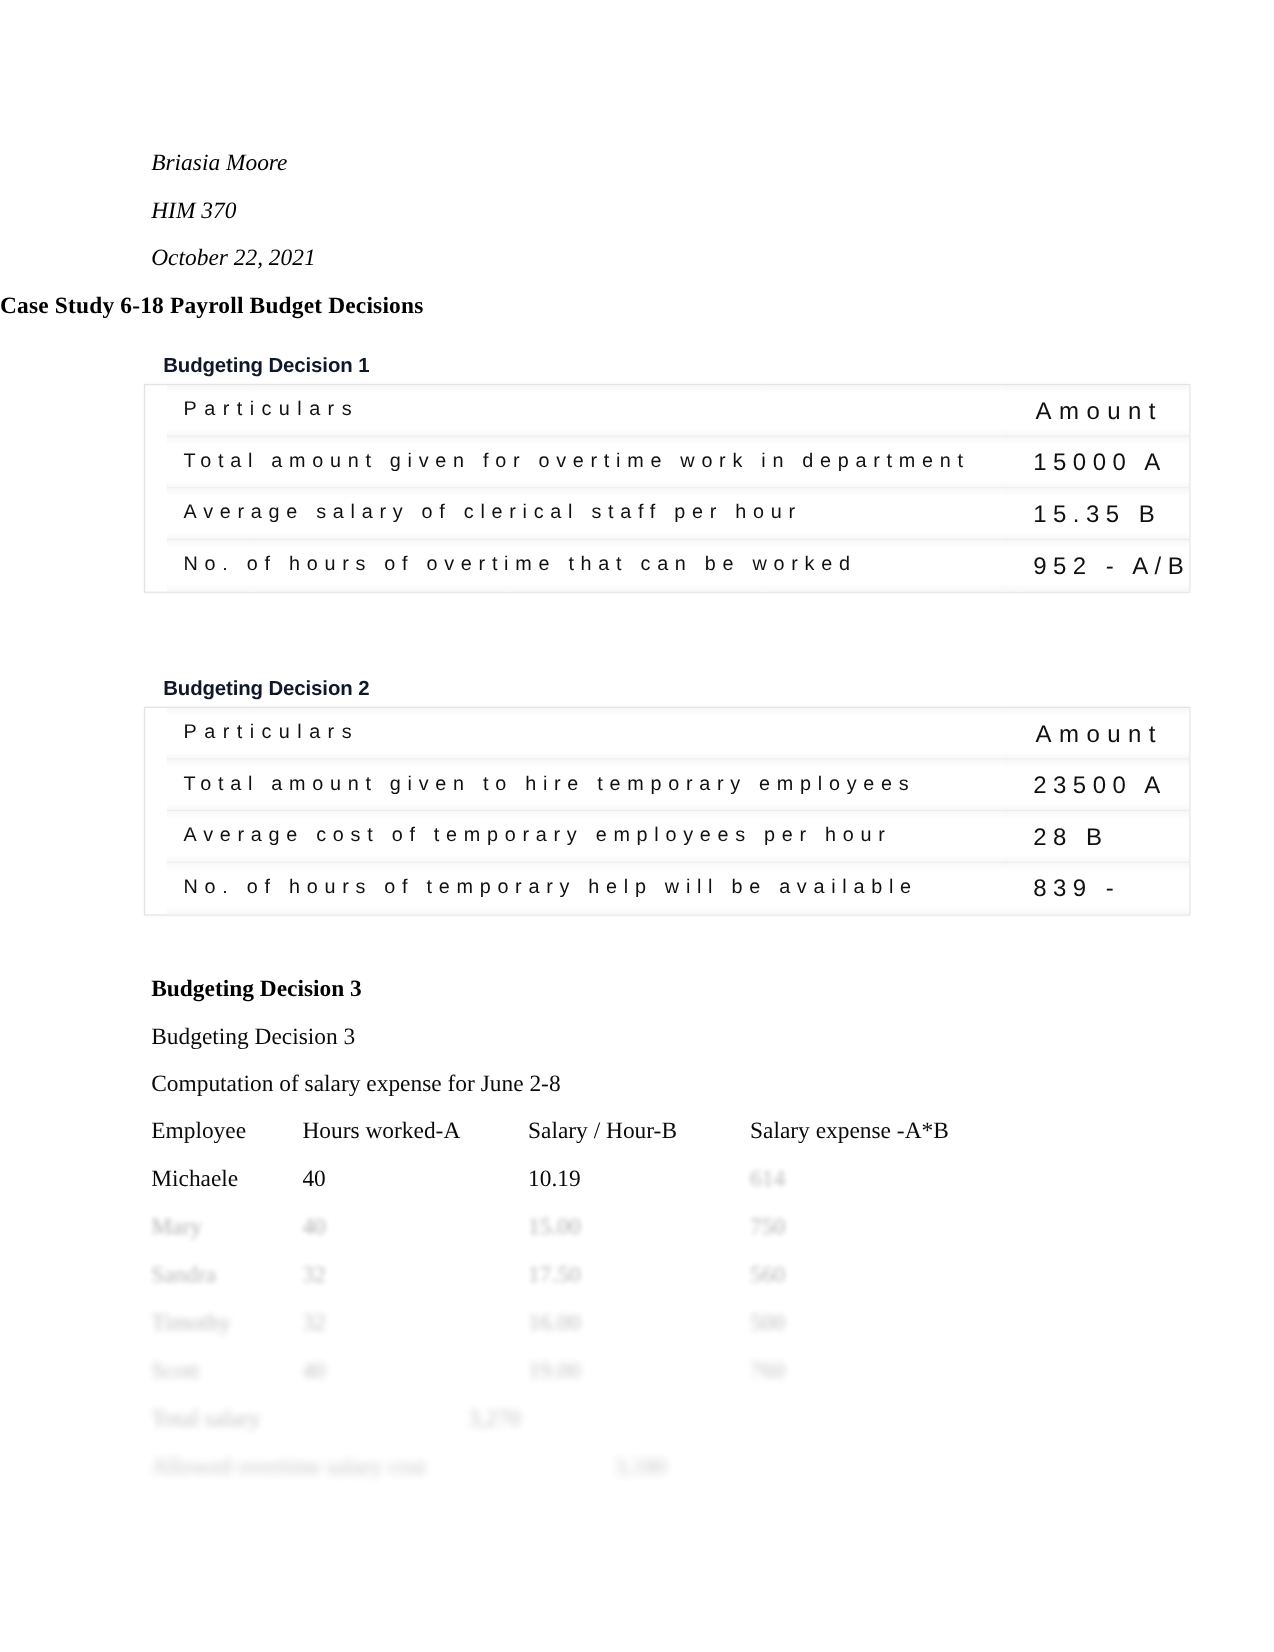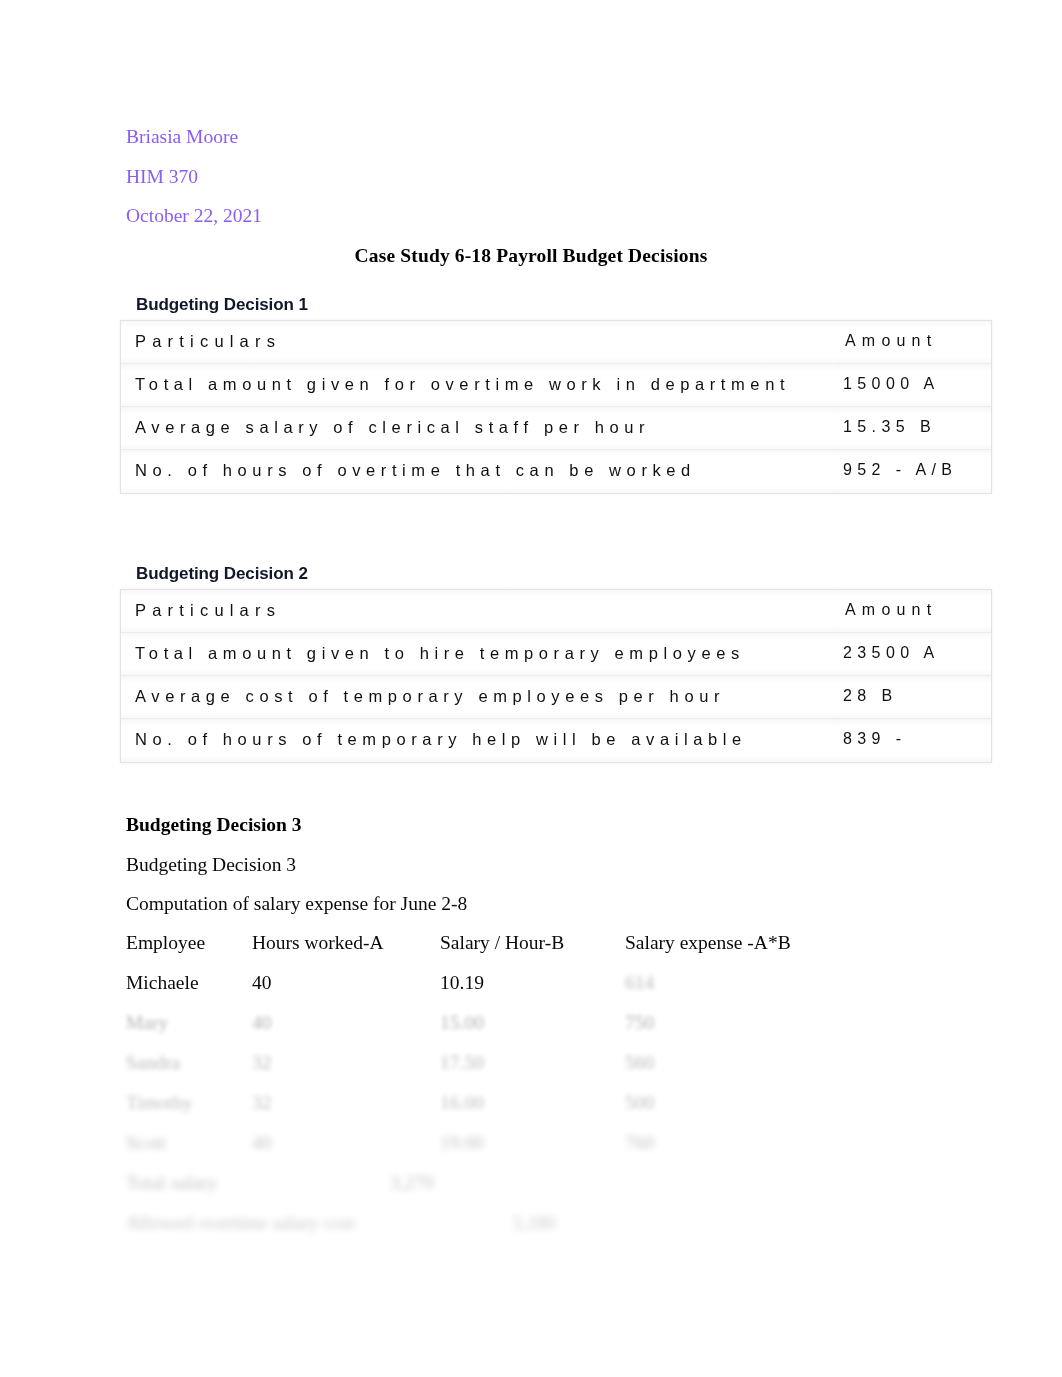--- a/index.html
+++ b/index.html
@@ -19,32 +19,32 @@
   .page { position: relative; width: 1062px; height: 1377px; }
 
   
   .meta-line {
     position: absolute;
     left: 126px;
     font-family: "Liberation Serif", serif;
     font-size: 19.5px;
     line-height: 1;
     white-space: nowrap;
-    color: #8b5cf6;
+    color: #000000;
+    font-style: italic;
   }
   .meta-1 { top: 127px; }
   .meta-2 { top: 167px; }
   .meta-3 { top: 206px; }
 
   .doc-title {
     position: absolute;
     left: 0;
     top: 245px;
     width: 1062px;
-    text-align: center;
     font-family: "Liberation Serif", serif;
     font-size: 19.5px;
     font-weight: bold;
     letter-spacing: 0.15px;
     white-space: nowrap;
     color: #000;
     text-shadow: 0 0 2px rgba(255,255,255,0.9);
   }
 
   
@@ -73,20 +73,21 @@
 
   
   .tbl {
     position: absolute;
     left: 120px;
     width: 872px;
     box-sizing: border-box;
     border: 1px solid #e3e3e3;
     background: #ffffff;
     box-shadow: 0 0 3px rgba(0,0,0,0.055);
+    padding-left: 18px;
   }
   .tbl-1 { top: 320px; }
   .tbl-2 { top: 589px; }
 
   .trow {
     position: relative;
     height: 43px;
     box-sizing: border-box;
     border-bottom: 1px solid #ececec;
     background:
@@ -122,21 +123,21 @@
     z-index: 2;
   }
   .cell-part.hdr { letter-spacing: 6.2px; }
 
   
   .cell-amt {
     position: absolute;
     left: 722px;
     top: 11px;
     font-family: "Liberation Sans", sans-serif;
-    font-size: 16px;
+    font-size: 20px;
     letter-spacing: 5.4px;
     white-space: nowrap;
     color: #101010;
     z-index: 3;
   }
   .cell-amt.hdr { left: 724px; letter-spacing: 6.2px; }
 
   
   .d3-line {
     position: absolute;

